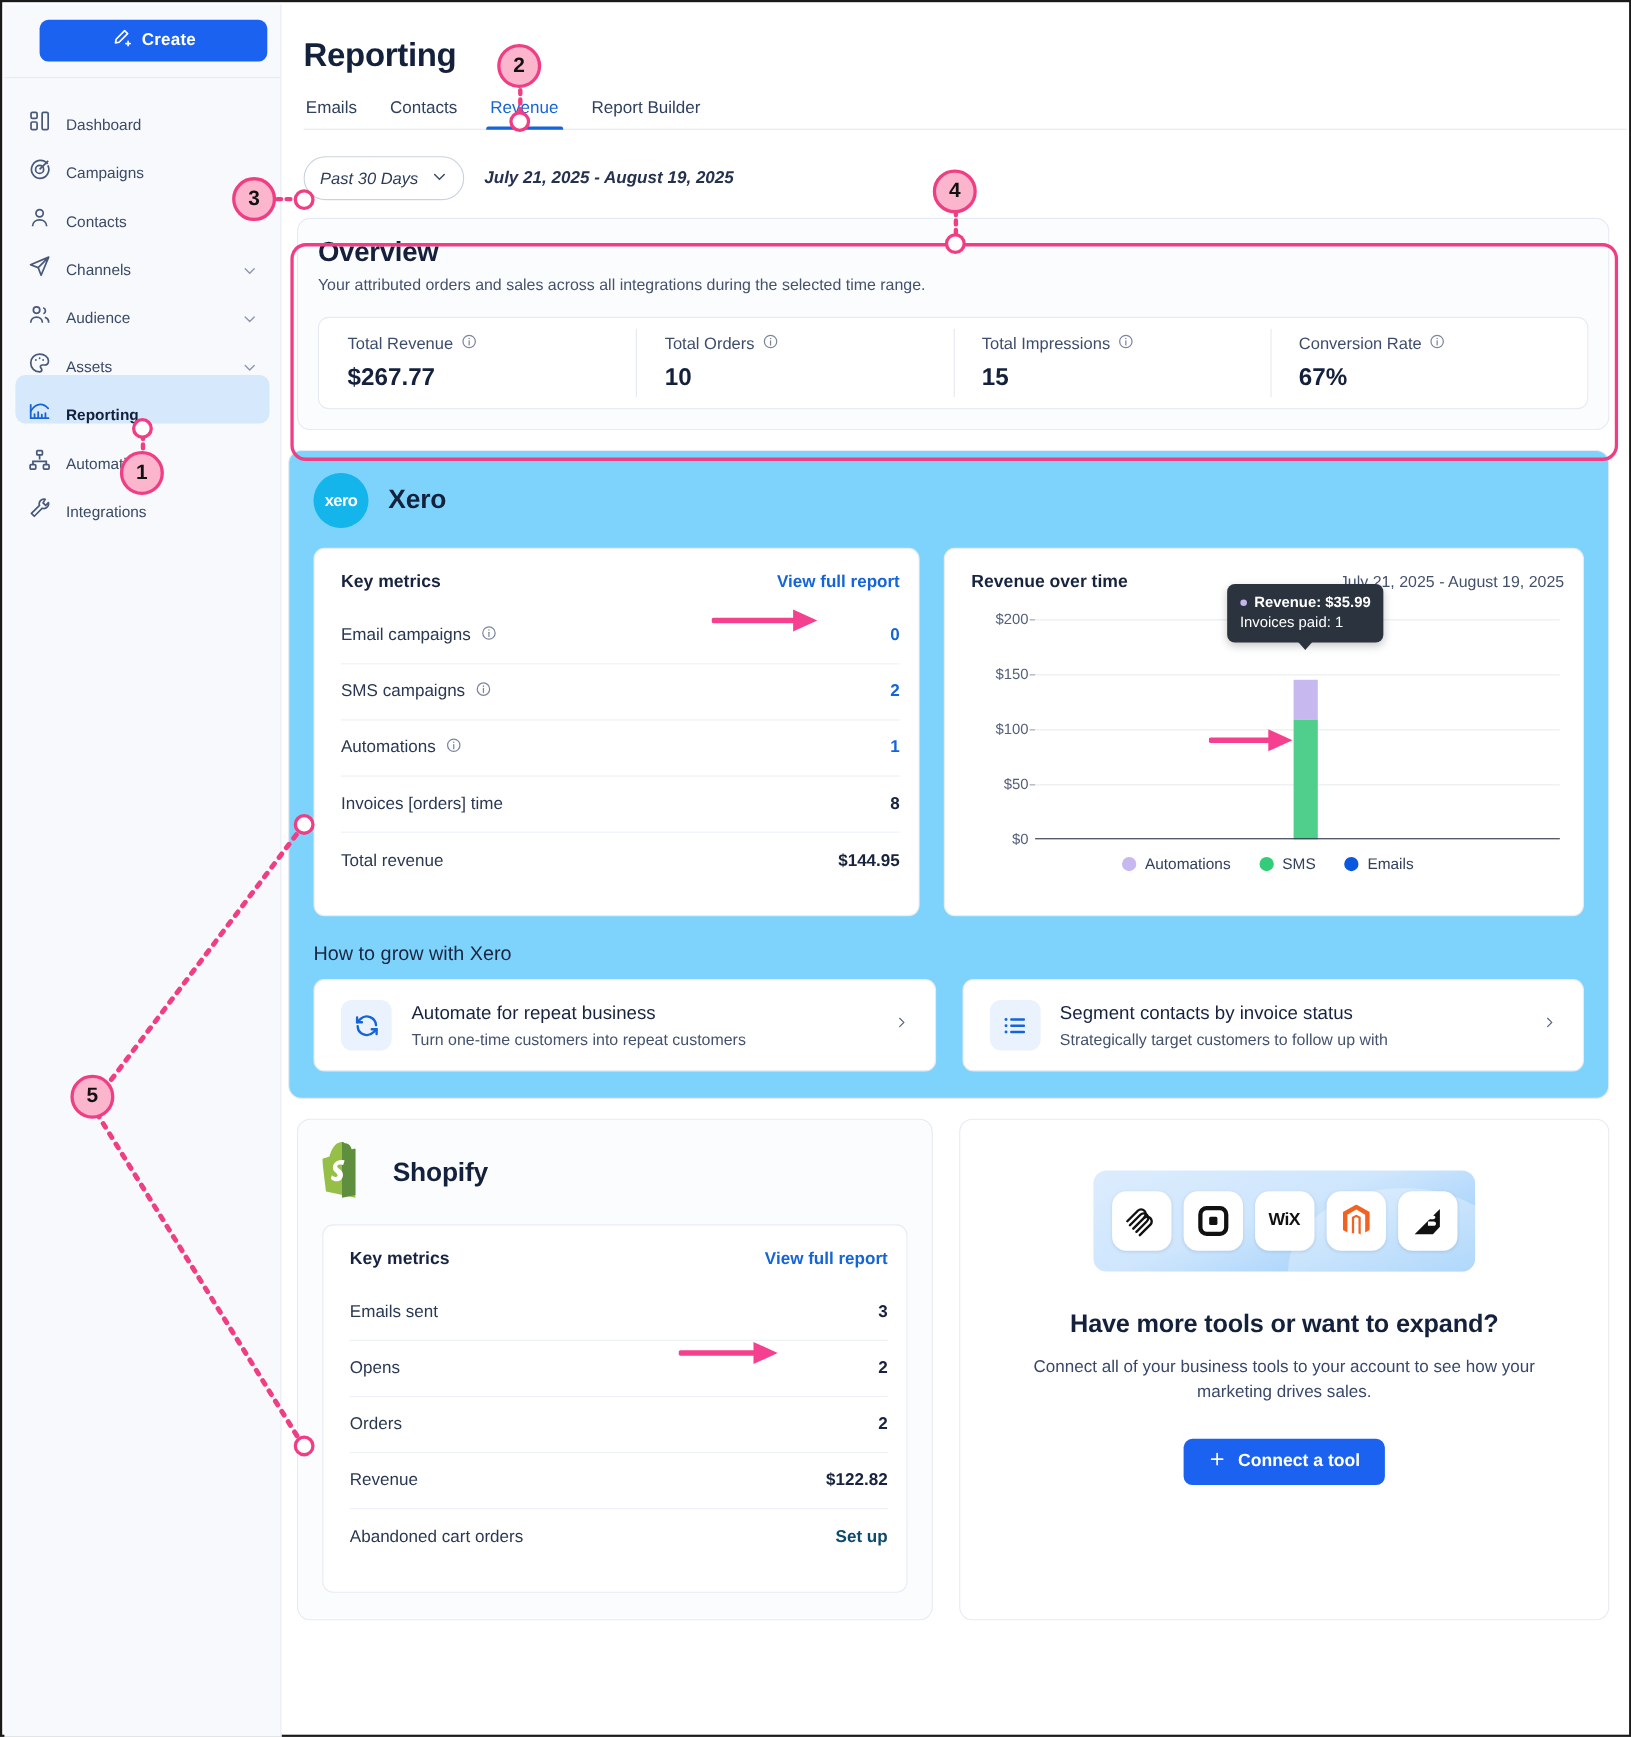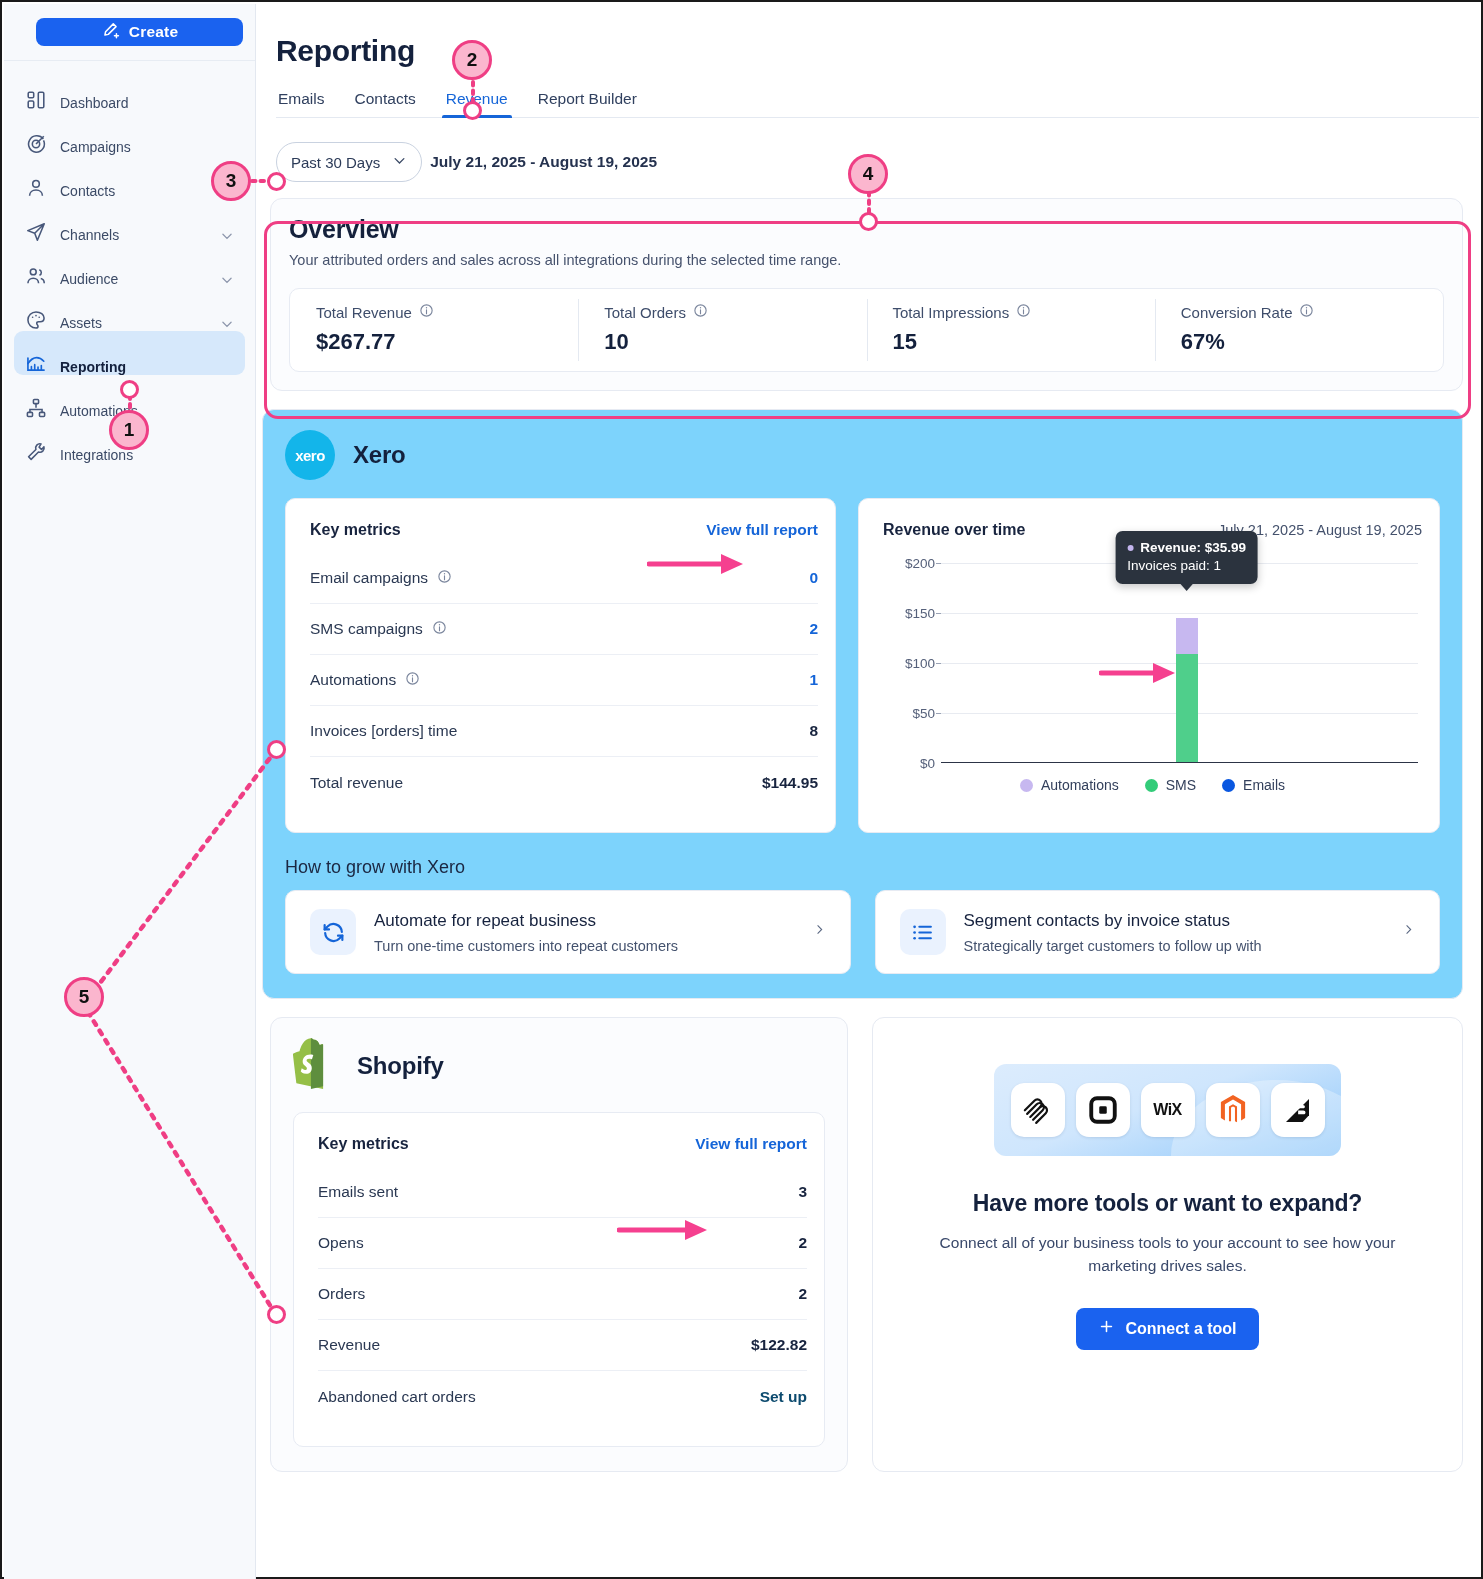--- a/index.html
+++ b/index.html
@@ -12,21 +12,21 @@
   .page{ position:absolute; inset:0; border:2px solid #1a1a1a; background:#fff; }
 
   
   .sidebar{
     position:absolute; left:2px; top:2px; width:252px; height:1575px;
     background:#f7f9fc; border-right:1px solid #e3e8f0;
   }
   .create-wrap{ padding:14px 12px 14px 12px; border-bottom:1px solid #e7ecf3; }
   .create-btn{
     display:flex; align-items:center; justify-content:center; gap:9px;
-    height:28px; border-radius:8px; background:#1a62ef; color:#fff;
+    height:38px; border-radius:8px; background:#1a62ef; color:#fff;
     font-size:15.5px; font-weight:700; letter-spacing:.2px; cursor:pointer;margin-left:20px;
   }
   .nav{ padding:6px 10px 0 10px; }
   .nav-item{
     display:flex; align-items:flex-end; gap:13px;
     height:44px; padding:0 11px; border-radius:9px;
     font-size:14px; color:#3b4a66; cursor:pointer; position:relative;
   }
   .nav-item.active{ background:#d6e8fb; color:#13203d; font-weight:700; }
   .nav-item .ico{ width:22px; height:22px; flex:none; display:block; }
@@ -48,21 +48,21 @@
   }
   .tab{
     font-size:15.5px; color:#30405f; padding:0 2px 9px 2px;
     cursor:pointer; position:relative; white-space:nowrap;
   }
   .tab.active{ color:#1565d8; font-weight:500; }
   .tab.active:after{
     content:""; position:absolute; left:-2px; right:-2px; bottom:-1px;
     height:3px; background:#1565d8; border-radius:2px 2px 0 0;
   }
-  .daterow{ display:flex; align-items:center; gap:8px; margin:24px 0 0 20px; }
+  .daterow{ display:flex; align-items:center; gap:18px; margin:24px 0 0 20px;font-style:italic; }
   .date-select{
     display:flex; align-items:center; gap:12px;
     height:40px; padding:0 14px; border:1px solid #c9d2e0; border-radius:22px;
     font-size:15px; color:#2c3b58; background:#fff; cursor:pointer;
   }
   .date-range{ font-size:15.5px; font-weight:700; color:#25324f; }
 
   
   .overview{
     margin:16px 16px 0 14px; border:1px solid #e6eaf2; border-radius:12px;

